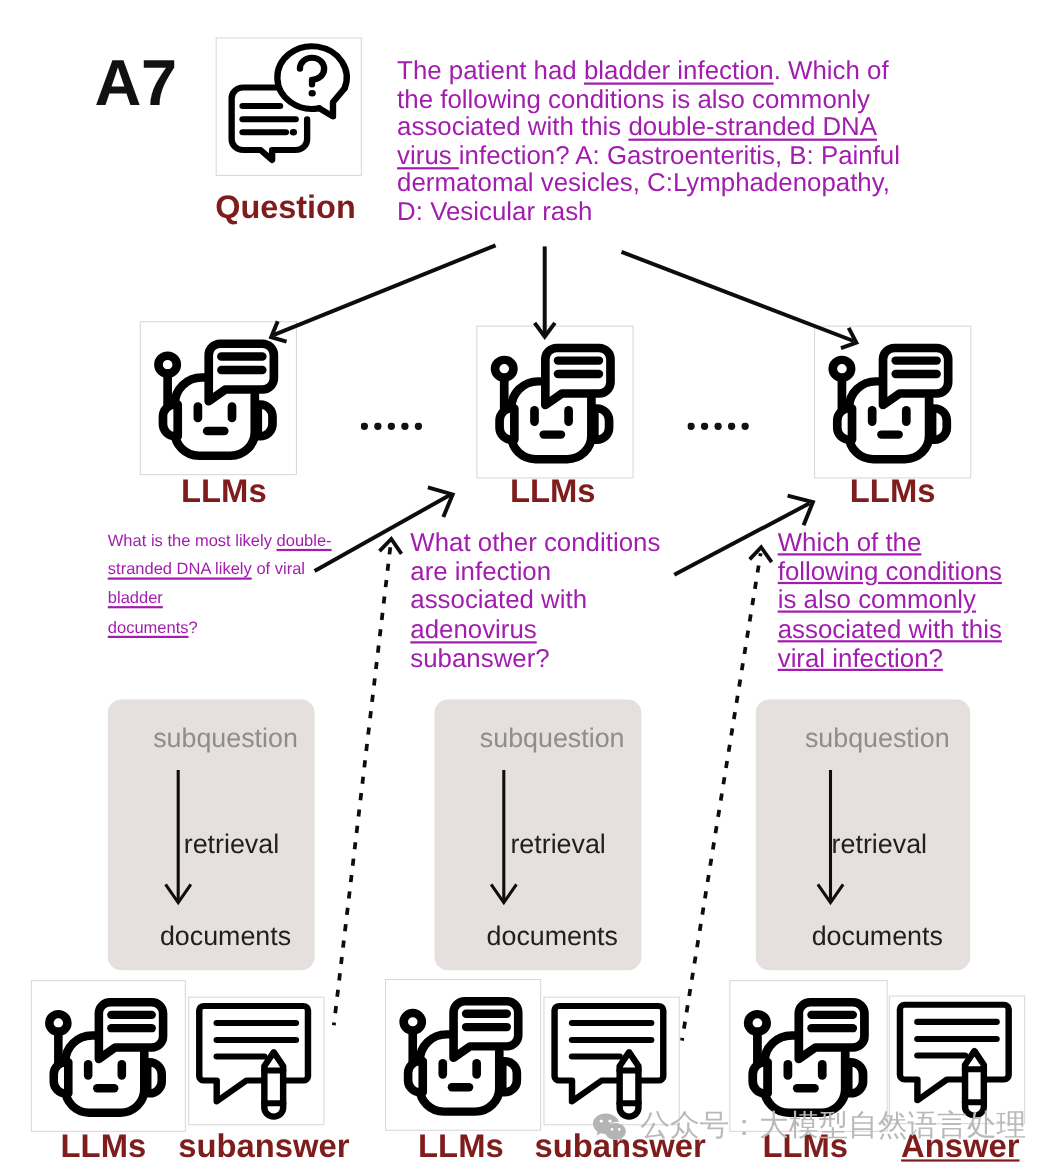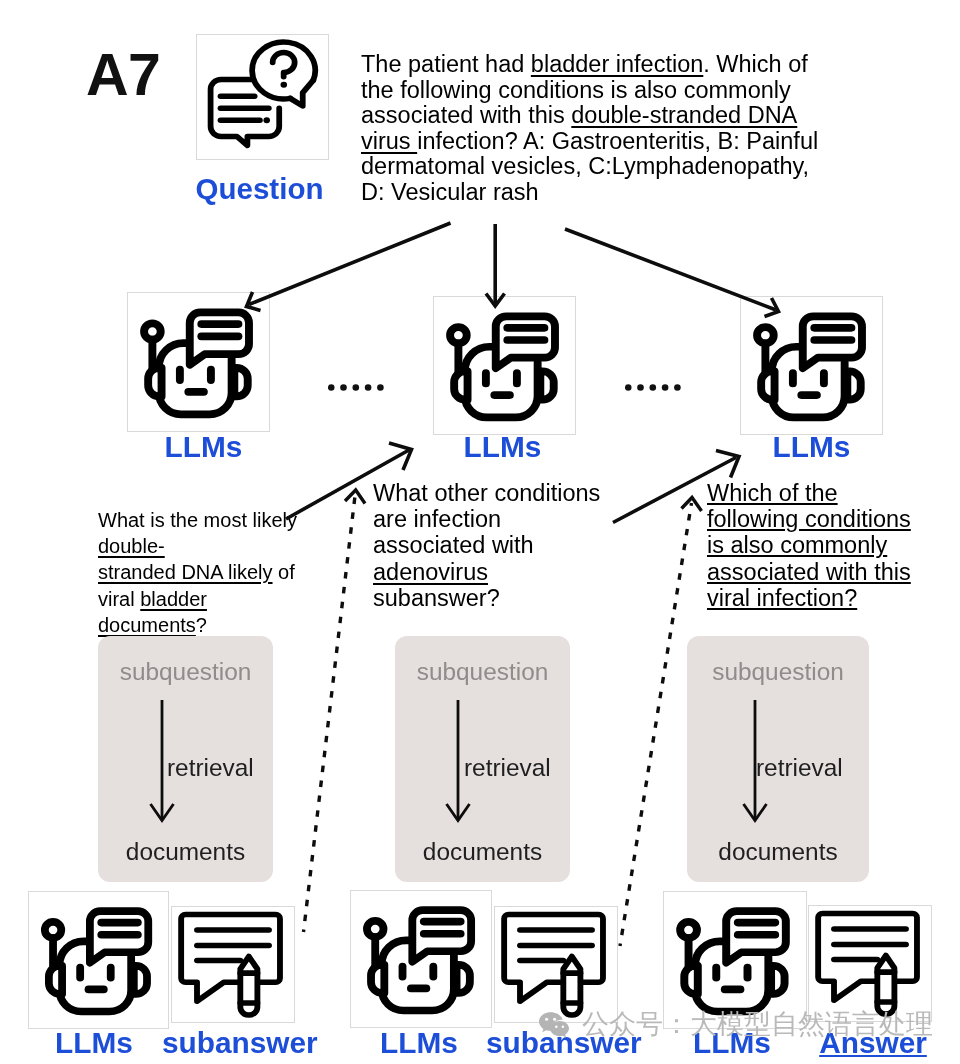--- a/index.html
+++ b/index.html
@@ -2,24 +2,24 @@
 <html><head>
 <meta charset="utf-8">
 <style>
 html,body{margin:0;padding:0;}
 body{width:960px;height:1064px;background:#ffffff;font-family:"Liberation Sans",sans-serif;
      position:relative;overflow:hidden;-webkit-font-smoothing:antialiased;}
 .abs{position:absolute;}
 .iconbox{position:absolute;border:1px solid #d9d9d9;background:#fff;box-sizing:border-box;}
 .iconbox svg{display:block;width:100%;height:100%;}
 .iconbox svg{preserveAspectRatio:none;}
-.caplabel{position:absolute;font-weight:bold;color:#1d4ed8;white-space:nowrap;}
-.bodytext{position:absolute;color:#000000;}
+.caplabel{position:absolute;font-weight:bold;color:#7f1d1d;white-space:nowrap;}
+.bodytext{position:absolute;color:#a21caf;}
 .u{text-decoration:underline;text-decoration-thickness:1.5px;text-underline-offset:2.5px;}
-.subbox{position:absolute;background:#e5dfde;border-radius:12px;}
+.subbox{position:absolute;background:#e5dfde;border-radius:12px;padding-left:13px;}
 .subbox .lab{position:absolute;width:100%;text-align:center;white-space:nowrap;}
 svg.ovl{position:absolute;left:0;top:0;width:960px;height:1064px;overflow:visible;}
 </style>
 </head>
 <body>
 
 <div class="abs" style="left:86px;top:46px;font-size:59px;font-weight:bold;letter-spacing:-0.5px;color:#111;line-height:1;">A7</div>
 <div class="iconbox" style="left:196px;top:34px;width:133px;height:126px;">
     <svg viewBox="0 0 100 100" preserveAspectRatio="none" shape-rendering="geometricPrecision">
   <g fill="none" stroke="#000" stroke-width="4.4" stroke-linecap="round" stroke-linejoin="round">
@@ -113,21 +113,21 @@
     <circle cx="40.1" cy="3.5" r="3.3" fill="#111"></circle>
     <circle cx="52.4" cy="3.5" r="3.3" fill="#111"></circle>
   </svg>
 <svg class="abs" style="left:625.0px;top:384px;width:60px;height:8px;" viewBox="0 0 60 8">
     <circle cx="3.2" cy="3.5" r="3.3" fill="#111"></circle>
     <circle cx="15.5" cy="3.5" r="3.3" fill="#111"></circle>
     <circle cx="27.8" cy="3.5" r="3.3" fill="#111"></circle>
     <circle cx="40.1" cy="3.5" r="3.3" fill="#111"></circle>
     <circle cx="52.4" cy="3.5" r="3.3" fill="#111"></circle>
   </svg>
-<div class="bodytext" style="left:98px;top:479px;width:215px;font-size:20px;line-height:26.2px;margin-top:28px;"><span><span>What is the most likely </span><span class="u">double-</span><br><span class="u">stranded DNA likely</span><span> of viral </span><span class="u">bladder</span><br><span class="u">documents</span><span>?</span></span></div>
+<div class="bodytext" style="left:98px;top:479px;width:215px;font-size:15px;line-height:26.2px;"><span><span>What is the most likely </span><span class="u">double-</span><br><span class="u">stranded DNA likely</span><span> of viral </span><span class="u">bladder</span><br><span class="u">documents</span><span>?</span></span></div>
 <div class="bodytext" style="left:373px;top:480px;width:245px;font-size:23.5px;line-height:26.2px;"><span><span>What other conditions are infection associated with </span><span class="u">adenovirus </span><span>subanswer?</span></span></div>
 <div class="bodytext" style="left:707px;top:480px;width:225px;font-size:23.5px;line-height:26.2px;text-decoration:underline;"><span><span>Which of the following conditions is also commonly associated with this viral infection?</span></span></div>
 <div class="subbox" style="left:98px;top:636px;width:175px;height:246px;">
     <div class="lab" style="top:22px;font-size:24.4px;color:#8f8c8c;">subquestion</div>
     <div class="lab" style="top:202px;font-size:24.4px;color:#1f1f1f;">documents</div>
     <div class="abs" style="left:69px;top:118px;font-size:24.4px;color:#1f1f1f;white-space:nowrap;">retrieval</div>
   </div>
 <div class="subbox" style="left:395px;top:636px;width:175px;height:246px;">
     <div class="lab" style="top:22px;font-size:24.4px;color:#8f8c8c;">subquestion</div>
     <div class="lab" style="top:202px;font-size:24.4px;color:#1f1f1f;">documents</div>

